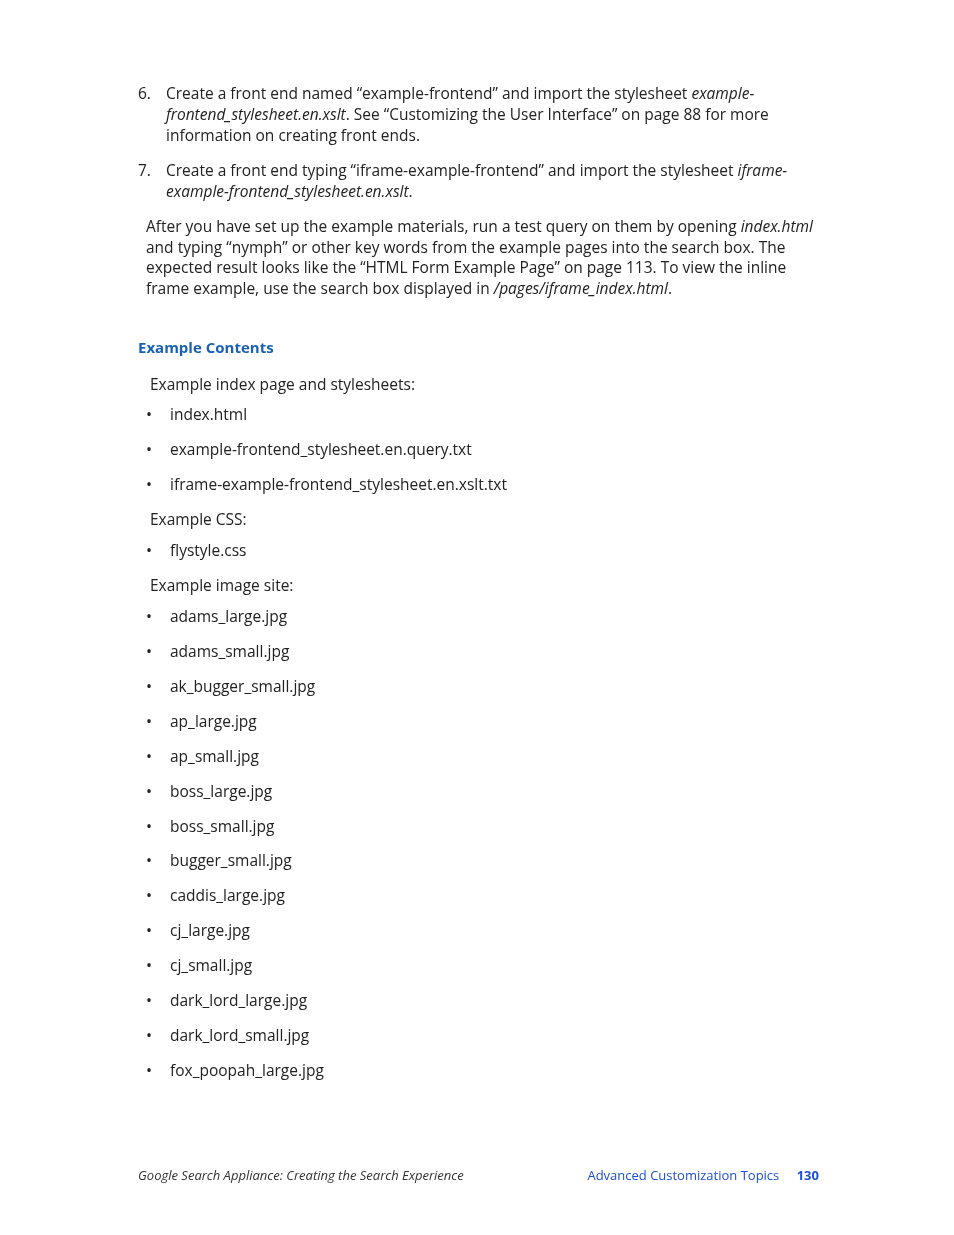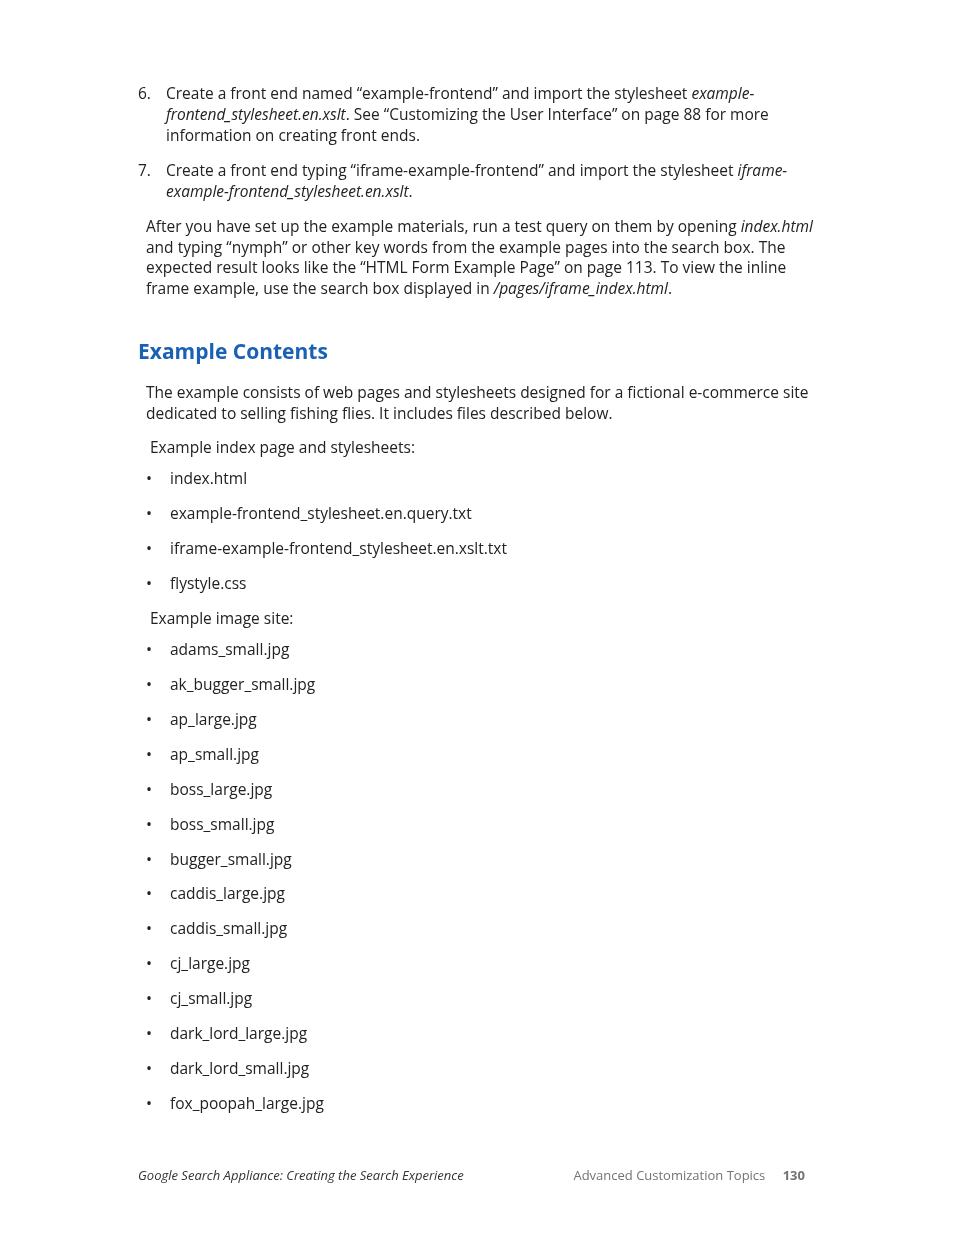--- a/index.html
+++ b/index.html
@@ -32,21 +32,21 @@
   .ol-body {
     flex: 1;
   }
   .para {
     margin: 0 0 14px 8px;
   }
   .italic { font-style: italic; }
   h2.section {
     color: #1a61b6;
     font-weight: 700;
-    font-size: 21px;
+    font-size: 15px;
     margin: 38px 0 16px 0;
   }
   .subhead {
     margin: 14px 0 10px 12px;
   }
   ul.bullets {
     list-style: none;
     margin: 0 0 14px 0;
     padding: 0;
   }
@@ -58,29 +58,29 @@
   ul.bullets li::before {
     content: "•";
     position: absolute;
     left: 8px;
     top: 0;
     font-size: 16px;
   }
   .footer {
     position: absolute;
     left: 138px;
-    right: 149px;
+    right: 135px;
     bottom: 50px;
     display: flex;
     justify-content: space-between;
     align-items: baseline;
     font-size: 13px;
   }
   .footer-left { font-style: italic; color: #333; }
-  .footer-right { color: #737373; }
+  .footer-right { color: #1d4ed8; }
   .footer-right .pnum { font-weight: 700; margin-left: 14px; }
 </style>
 </head>
 <body>
 
 <div class="page">
 
   <div id="ordered-steps">
       <div class="ol-item">
         <div class="ol-num">6.</div>
@@ -89,43 +89,43 @@
       <div class="ol-item">
         <div class="ol-num">7.</div>
         <div class="ol-body"><span>Create a front end typing “iframe-example-frontend” and import the stylesheet </span><span class="italic">iframe-example-frontend_stylesheet.en.xslt</span><span>.</span></div>
       </div>
     </div>
 
   <p class="para" id="after-para"><span>After you have set up the example materials, run a test query on them by opening </span><span class="italic">index.html</span><span> and typing “nymph” or other key words from the example pages into the search box. The expected result looks like the “HTML Form Example Page” on page 113. To view the inline frame example, use the search box displayed in </span><span class="italic">/pages/iframe_index.html</span><span>.</span></p>
 
   <h2 class="section">Example Contents</h2>
 
-  <p class="para">The example consists of web pages and stylesheets designed for a fictional e-commerce site dedicated to selling fishing flies. It includes files described below.</p>
 
   <div id="groups">
       <p class="subhead">Example index page and stylesheets:</p>
       <ul class="bullets">
         <li>index.html</li>
         <li>example-frontend_stylesheet.en.query.txt</li>
         <li>iframe-example-frontend_stylesheet.en.xslt.txt</li>
       </ul>
+      <p class="subhead">Example CSS:</p>
       <ul class="bullets">
         <li>flystyle.css</li>
       </ul>
       <p class="subhead">Example image site:</p>
       <ul class="bullets">
+        <li>adams_large.jpg</li>
         <li>adams_small.jpg</li>
         <li>ak_bugger_small.jpg</li>
         <li>ap_large.jpg</li>
         <li>ap_small.jpg</li>
         <li>boss_large.jpg</li>
         <li>boss_small.jpg</li>
         <li>bugger_small.jpg</li>
         <li>caddis_large.jpg</li>
-        <li>caddis_small.jpg</li>
         <li>cj_large.jpg</li>
         <li>cj_small.jpg</li>
         <li>dark_lord_large.jpg</li>
         <li>dark_lord_small.jpg</li>
         <li>fox_poopah_large.jpg</li>
       </ul>
     </div>
 
   <div class="footer">
     <span class="footer-left">Google Search Appliance: Creating the Search Experience</span>

